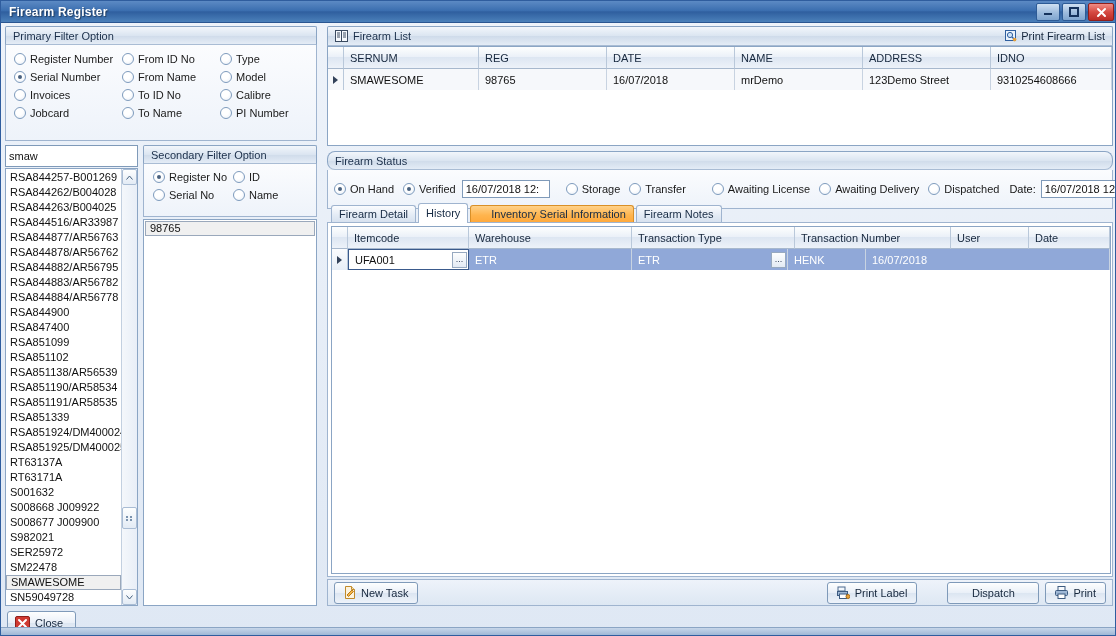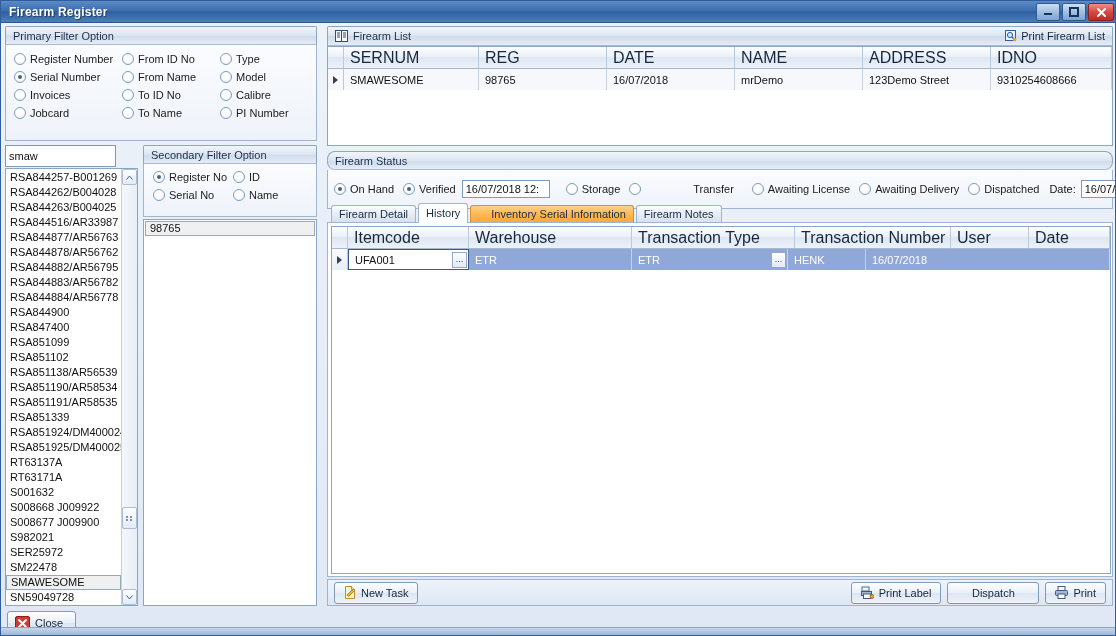--- a/index.html
+++ b/index.html
@@ -110,21 +110,21 @@
     display:flex; align-items:center; justify-content:center;
     font-size: 7px; color:#5c7characters;
   }
 
   
   .grid { position: absolute; background: #fff; border: 1px solid #8ba5c4; overflow: hidden; }
   .ghead { display: flex; height: 22px; }
   .gh {
     background: linear-gradient(#fdfefe, #eaf0f8 48%, #dde6f2 50%, #edf2f9);
     border-right: 1px solid #b9c8da; border-bottom: 1px solid #a7b8cd;
-    font-size: 16px; color: #16273d; display: flex; align-items: center;
+    font-size: 11px; color: #16273d; display: flex; align-items: center;
     padding-left: 6px; height: 22px; overflow: hidden;
   }
   .gh.ind { padding: 0; width: 16px; }
   .grow { display: flex; height: 21px; }
   .gc {
     border-right: 1px solid #c8d3e1; font-size: 11px; display: flex; align-items: center;
     padding-left: 6px; height: 21px; overflow: hidden;
   }
   .gc.ind { padding: 0; width: 16px; justify-content: center;
     background: linear-gradient(#fbfcfe,#e7eef7); border-right: 1px solid #b9c8da; }
@@ -258,21 +258,21 @@
         <span class="rdot"></span>
         <span class="rlbl">To Name</span>
       </label>
       <label class="radio">
         <span class="rdot"></span>
         <span class="rlbl">PI Number</span>
       </label>
     </div>
   </div>
 
-  <input class="tfield" type="text" style="position: absolute; left: 4px; top: 144px; width: 111px; height: 22px;" value="smaw">
+  <input class="tfield" type="text" style="position: absolute; left: 4px; top: 144px; width: 133px; height: 22px;" value="smaw">
 
   <div class="listbox" style="left:4px; top:167px; width:133px; height:438px;">
     <div style="position:absolute; left:0; top:0; right:16px; bottom:0; overflow:hidden; padding-top:1px;">
       <div class="lrow">RSA844257-B001269</div>
       <div class="lrow">RSA844262/B004028</div>
       <div class="lrow">RSA844263/B004025</div>
       <div class="lrow">RSA844516/AR33987</div>
       <div class="lrow">RSA844877/AR56763</div>
       <div class="lrow">RSA844878/AR56762</div>
       <div class="lrow">RSA844882/AR56795</div>
@@ -413,21 +413,21 @@
     </label>
     <label class="radio" style="margin-right:6px;">
       <span class="rdot on"></span>
       <span class="rlbl">Verified</span>
     </label>
     <input class="tfield" type="text" style="width: 88px; height: 18px; margin-right: 16px;" value="16/07/2018 12:">
     <label class="radio" style="margin-right:9px;">
       <span class="rdot"></span>
       <span class="rlbl">Storage</span>
     </label>
-    <label class="radio" style="margin-right:18px;gap:48px;">
+    <label class="radio" style="margin-right:26px;">
       <span class="rdot"></span>
       <span class="rlbl">Transfer</span>
     </label>
     <label class="radio" style="margin-right:9px;">
       <span class="rdot"></span>
       <span class="rlbl">Awaiting License</span>
     </label>
     <label class="radio" style="margin-right:9px;">
       <span class="rdot"></span>
       <span class="rlbl">Awaiting Delivery</span>
@@ -498,21 +498,21 @@
           <svg width="13" height="13" viewBox="0 0 13 13">
             <rect x="1" y="1" width="7" height="4" fill="#f2f7fc" stroke="#4c6party"></rect>
             <rect x="1" y="1" width="7" height="4" fill="#f2f7fc" stroke="#4c6a8e"></rect>
             <rect x="0.5" y="5.5" width="10" height="4" fill="#9fb8d6" stroke="#3d5b80"></rect>
             <rect x="2.5" y="8" width="7" height="4.5" fill="#fff" stroke="#3d5b80"></rect>
             <circle cx="11" cy="10.5" r="2" fill="#e8a13a" stroke="#a8701c"></circle>
           </svg>
         </span>
         <span>Print Label</span>
       </div>
-      <div class="btn" style="min-width:92px;">
+      <div class="btn" style="min-width:92px;margin-left:24px;">
         <span>Dispatch</span>
       </div>
       <div class="btn">
         <span style="display:inline-flex;">
           <svg width="13" height="13" viewBox="0 0 13 13">
             <rect x="3" y="0.5" width="7" height="4" fill="#f7fafd" stroke="#3d5b80"></rect>
             <rect x="0.5" y="4.5" width="12" height="5" rx="1" fill="#9fb8d6" stroke="#3d5b80"></rect>
             <rect x="3" y="8" width="7" height="4.5" fill="#fff" stroke="#3d5b80"></rect>
           </svg>
         </span>

